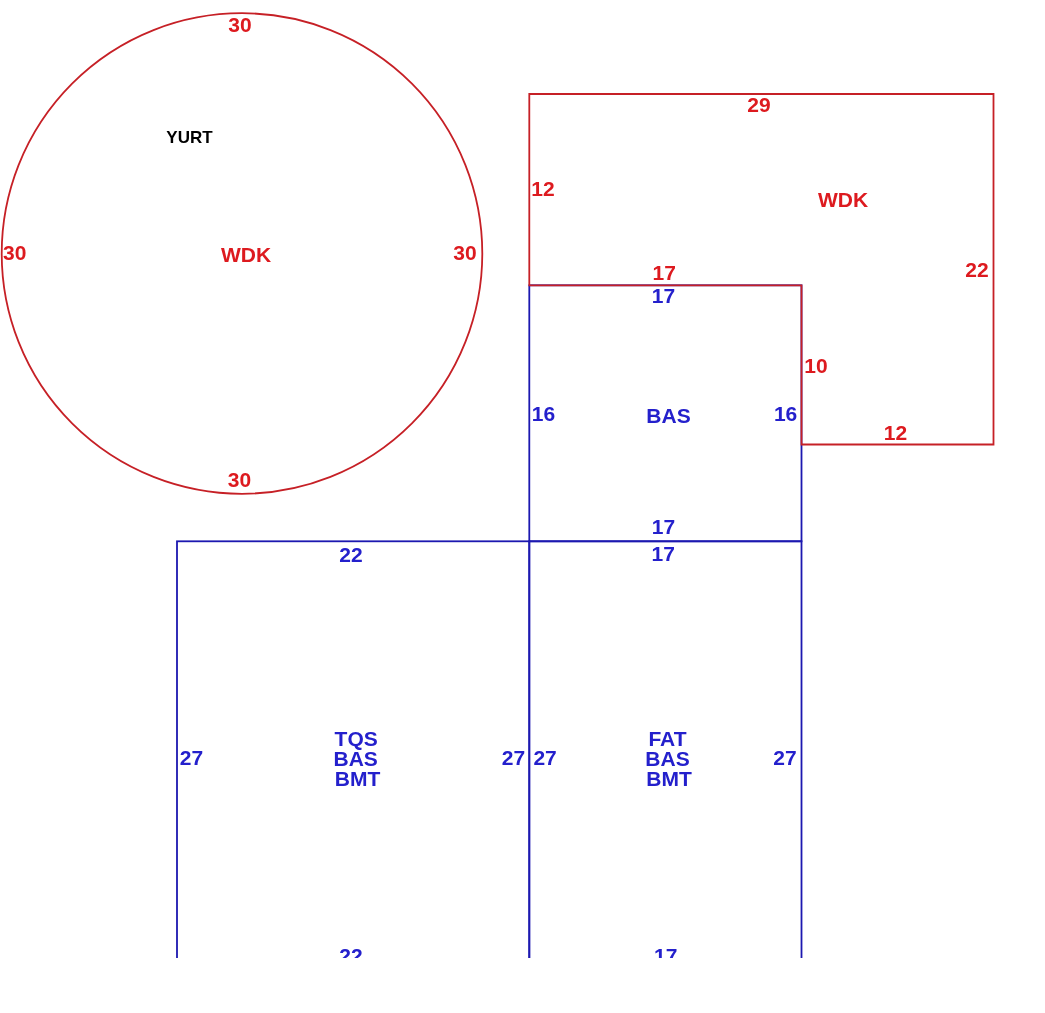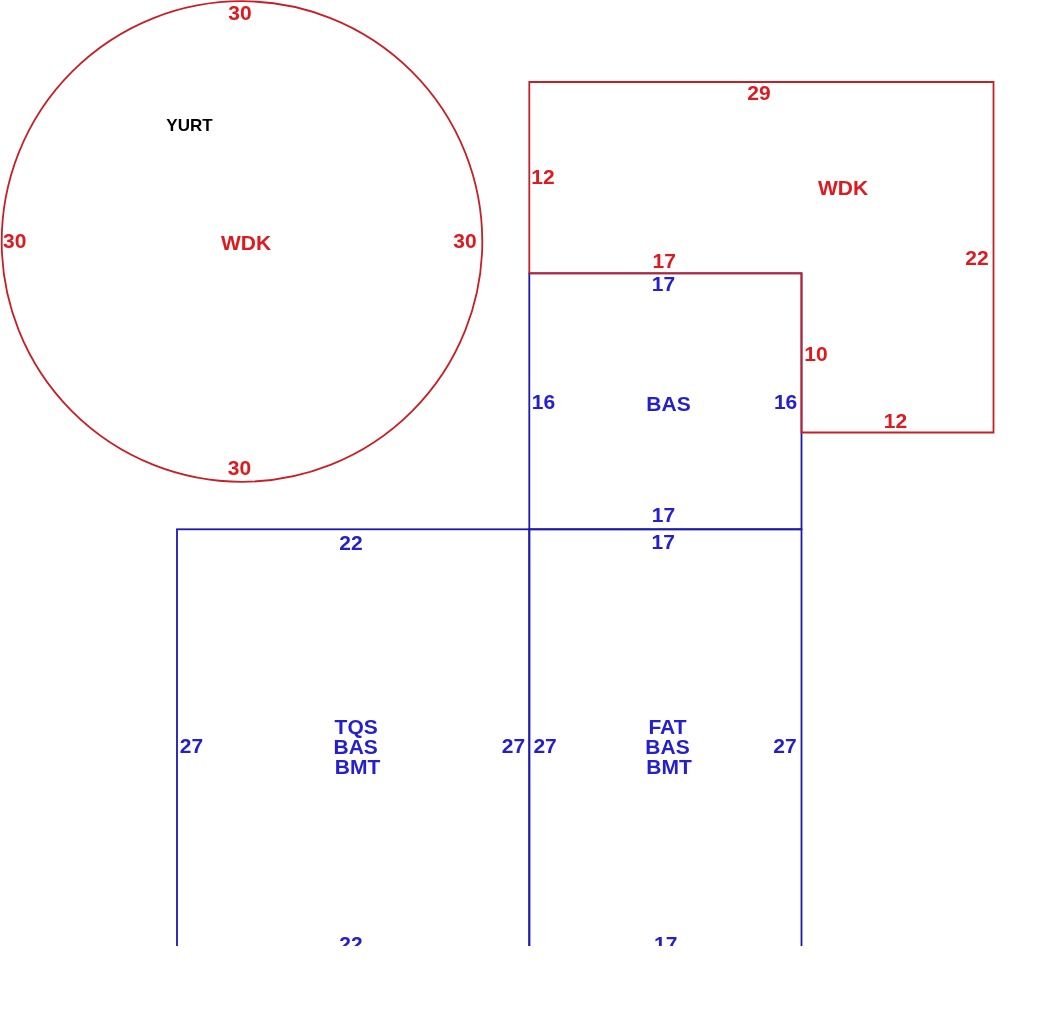--- a/index.html
+++ b/index.html
@@ -1,16 +1,16 @@
 <!DOCTYPE html>
 <html><head>
 <meta charset="utf-8">
 <style>
   html,body{margin:0;padding:0;background:#ffffff;}
-  .wrap{position:relative;width:1045px;height:946px;background:#ffffff;overflow:hidden;}
+  .wrap{position:relative;width:1045px;height:946px;background:#ffffff;overflow:hidden;margin-top:12px;}
   svg{position:absolute;left:0;top:0;}
   text{font-family:"Liberation Sans",sans-serif;font-weight:bold;}
   .r{fill:#dd1a1f;font-size:21px;}
   .b{fill:#2420cc;font-size:21px;}
   .k{fill:#000000;font-size:17px;}
 </style>
 </head>
 <body>
 <div class="wrap">
 <svg width="1045" height="1013" viewBox="0 0 1045 1013">

